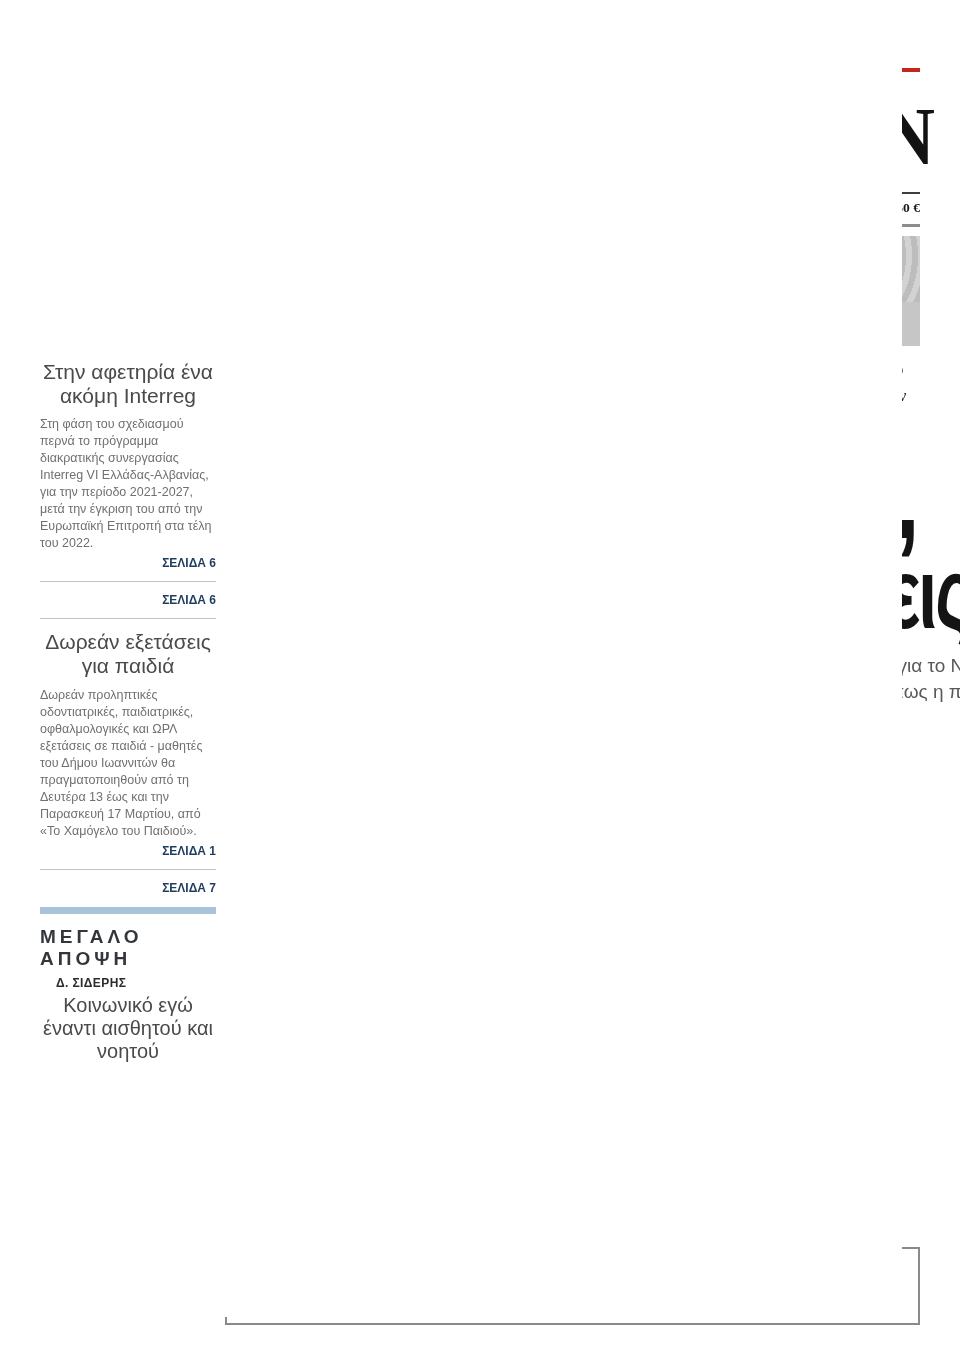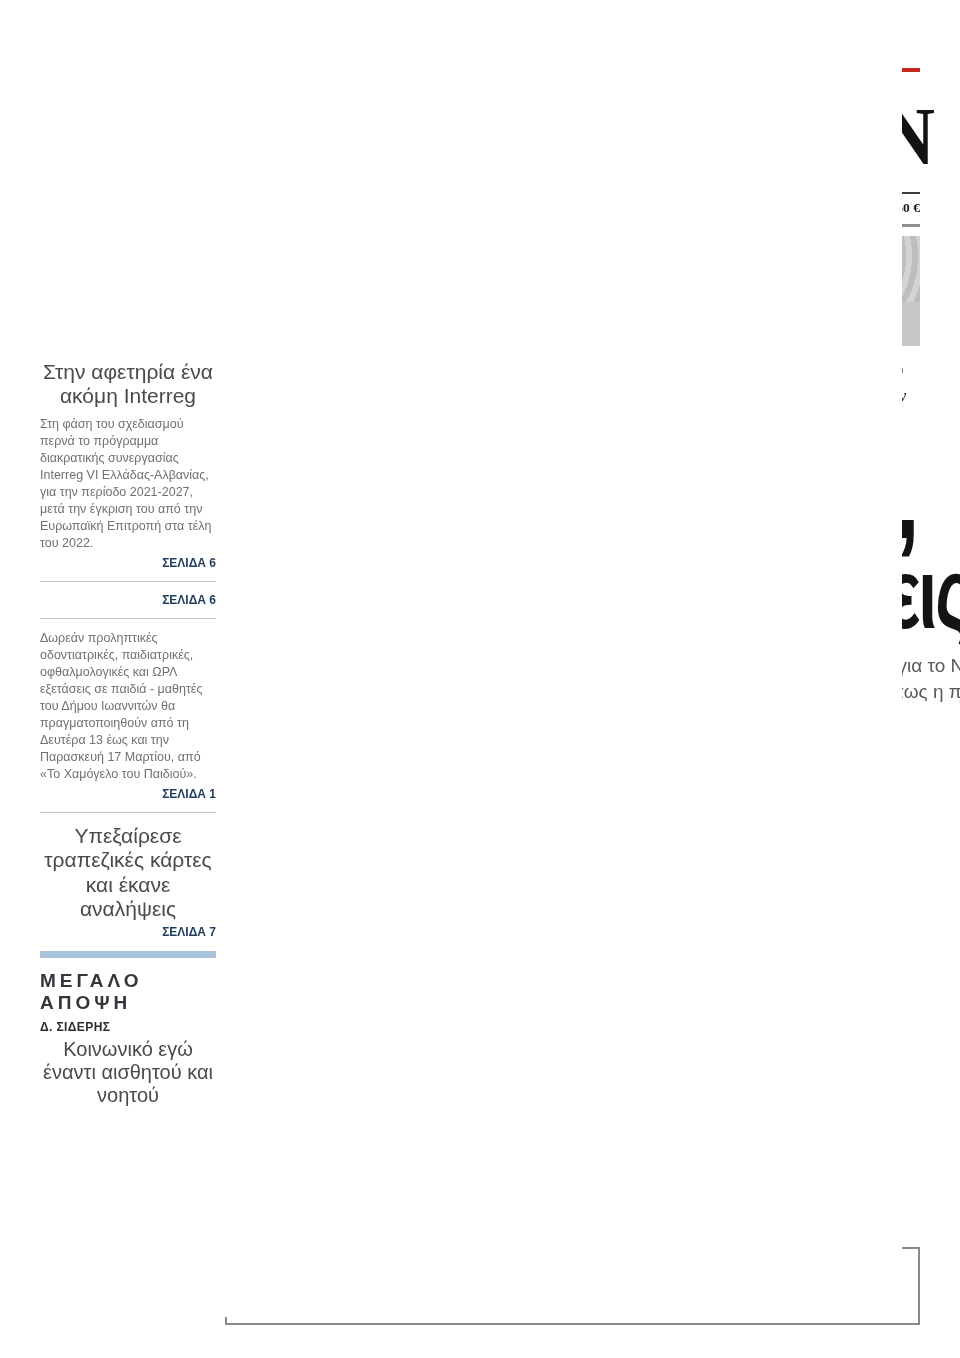--- a/index.html
+++ b/index.html
@@ -107,21 +107,21 @@
   .bottom-box .title { font-size:34px; color:#3f4347; margin-top:2px; }
   .bottom-box .page { position:absolute; right:16px; bottom:6px; font-size:12.5px; font-weight:bold; color:#1d3c5e; }
   
   .sidebar { position:absolute; top:360px; left:40px; width:176px; }
   .sb-title { font-size:21px; color:#4a4a4a; line-height:1.15;text-align:center; }
   .sb-body { font-size:12.5px; color:#707070; line-height:1.36; margin-top:8px; }
   .sb-page { font-size:12px; font-weight:bold; color:#1d3c5e; text-align:right; margin-top:4px; }
   .sb-sep { height:1px; background:#c4c4c4; margin:11px 0; }
   .bluebar { height:7px; background:#a9c4da; margin:12px 0; }
   .sb-section { font-size:19px; font-weight:bold; color:#33373c; letter-spacing:4px; }
-  .sb-kicker { font-size:12px; font-weight:bold; color:#2c2c2c; letter-spacing:.4px; margin-top:10px; }
+  .sb-kicker { font-size:12px; font-weight:bold; color:#2c2c2c; letter-spacing:.4px; margin-top:10px;margin-left:16px; }
 </style>
 </head>
 <body>
 
 <div class="page">
 
   <div class="topbar">
     <div class="redline"></div>
     <div class="url">www.agon.gr</div>
     <div class="redline"></div>
@@ -283,27 +283,27 @@
       <div class="sb-page">ΣΕΛΙΔΑ 6</div>
     </div>
     <div class="sb-sep"></div>
 
     <div>
       <div class="sb-page">ΣΕΛΙΔΑ 6</div>
     </div>
     <div class="sb-sep"></div>
 
     <div>
+      <div class="sb-title">Δωρεάν εξετάσεις για παιδιά</div>
       <div class="sb-body">Δωρεάν προληπτικές οδοντιατρικές, παιδιατρικές, οφθαλμολογικές και ΩΡΛ εξετάσεις σε παιδιά - μαθητές του Δήμου Ιωαννιτών θα πραγματοποιηθούν από τη Δευτέρα 13 έως και την Παρασκευή 17 Μαρτίου, από «Το Χαμόγελο του Παιδιού».</div>
       <div class="sb-page">ΣΕΛΙΔΑ 1</div>
     </div>
     <div class="sb-sep"></div>
 
     <div>
-      <div class="sb-title">Υπεξαίρεσε τραπεζικές κάρτες και έκανε αναλήψεις</div>
       <div class="sb-page">ΣΕΛΙΔΑ 7</div>
     </div>
     <div class="bluebar"></div>
 
     <div>
       <div class="sb-section">ΜΕΓΑΛΟ ΑΠΟΨΗ</div>
       <div class="sb-kicker" style="margin-top:6px">Δ. ΣΙΔΕΡΗΣ</div>
       <div class="sb-title" style="margin-top:4px;font-size:20px">Κοινωνικό εγώ έναντι αισθητού και νοητού</div>
 
     </div>

